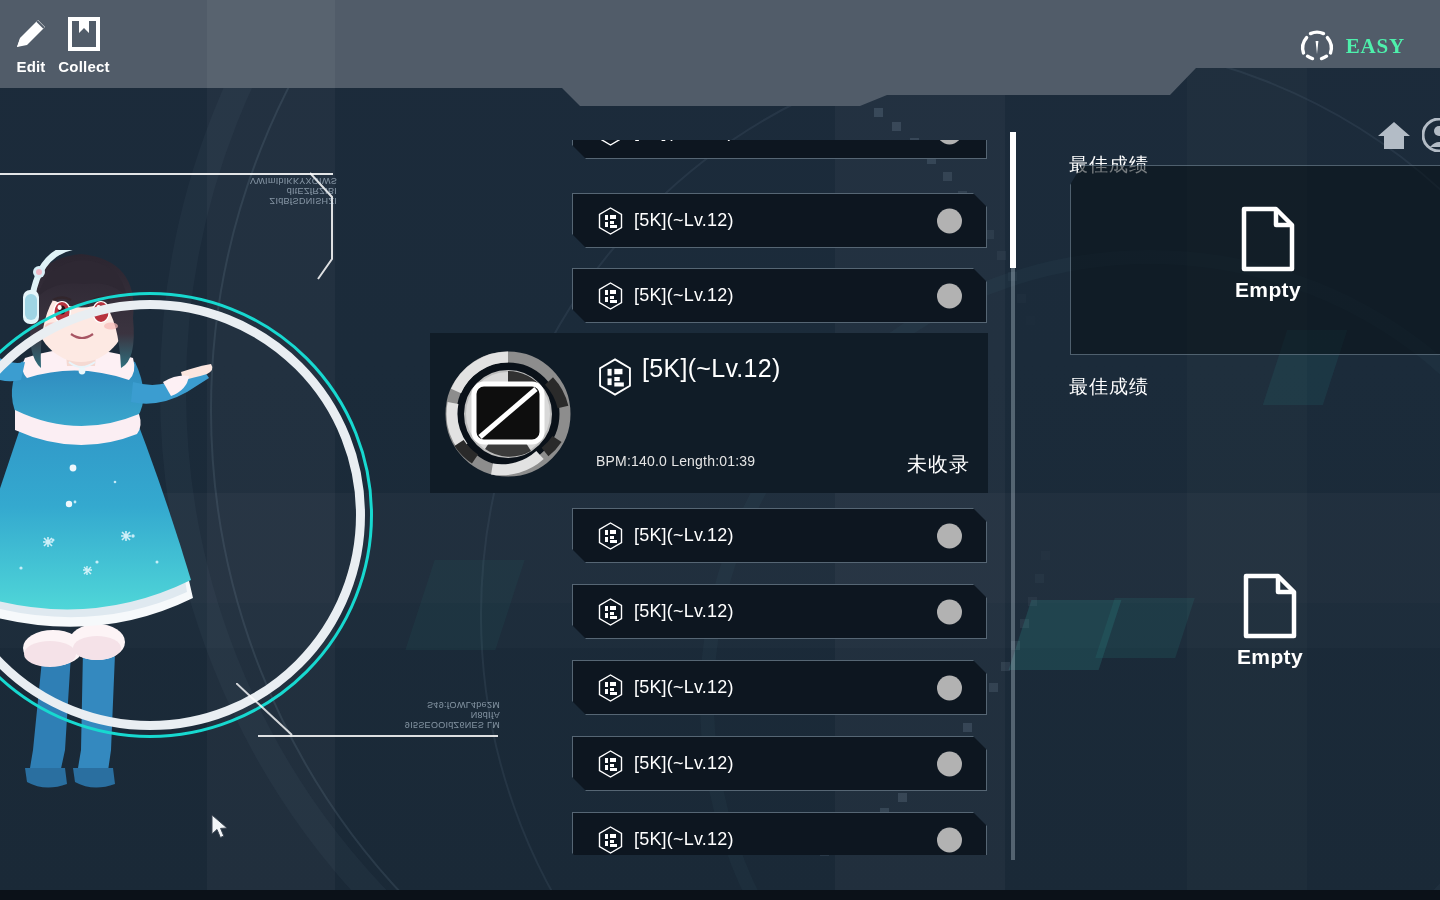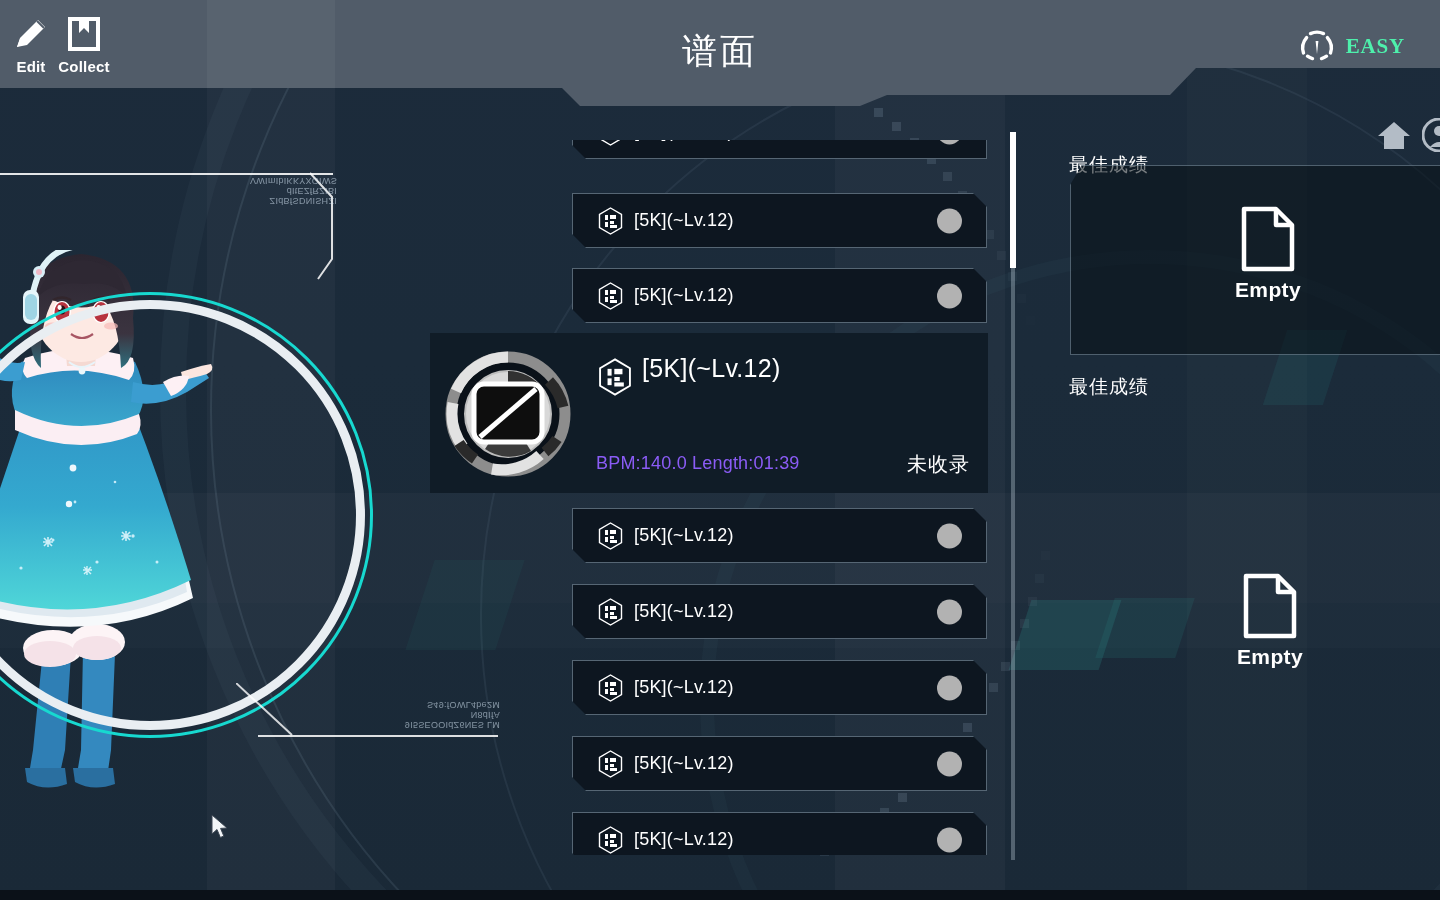--- a/index.html
+++ b/index.html
@@ -216,22 +216,22 @@
   }
   .card .chex { position: absolute; left: 168px; top: 25px; }
   .card .ctitle {
     position: absolute; left: 212px; top: 21px;
     color: #ffffff;
     font-size: 25px;
     letter-spacing: .3px;
   }
   .card .cmeta {
     position: absolute; left: 166px; top: 120px;
-    color: #8b5cf6;
-    font-size: 18px;
+    color: #e5e5e5;
+    font-size: 14px;
     letter-spacing: .2px;
   }
   .card .cstatus {
     position: absolute; right: 18px; top: 118px;
     color: #ffffff;
     font-size: 20px;
     letter-spacing: 1px;
   }
 
   
@@ -503,21 +503,20 @@
   <div class="hdr-btn btn-collect">
     <span class="glyph">
       <svg width="40" height="40" viewBox="0 0 40 40">
         <rect x="6" y="5" width="28" height="30" fill="none" stroke="#ffffff" stroke-width="4"></rect>
         <path d="M15 5 L25 5 L25 19 L20 14 L15 19 Z" fill="#ffffff"></path>
       </svg>
     </span>
     <span class="lbl">Collect</span>
   </div>
 
-  <div class="page-title">谱面</div>
 
   <div class="diff-badge">
     <span>
       <svg width="40" height="40" viewBox="0 0 40 40">
         <g stroke="#ffffff" stroke-width="3.4" fill="none" stroke-linecap="round">
           <path d="M6.5 29 A16 16 0 0 1 9.6 13.6"></path>
           <path d="M13.5 9.6 A16 16 0 0 1 26.5 9.6"></path>
           <path d="M30.4 13.6 A16 16 0 0 1 33.5 29"></path>
           <path d="M10.5 32.2 A16 16 0 0 0 15.5 34.6"></path>
           <path d="M24.5 34.6 A16 16 0 0 0 29.5 32.2"></path>

